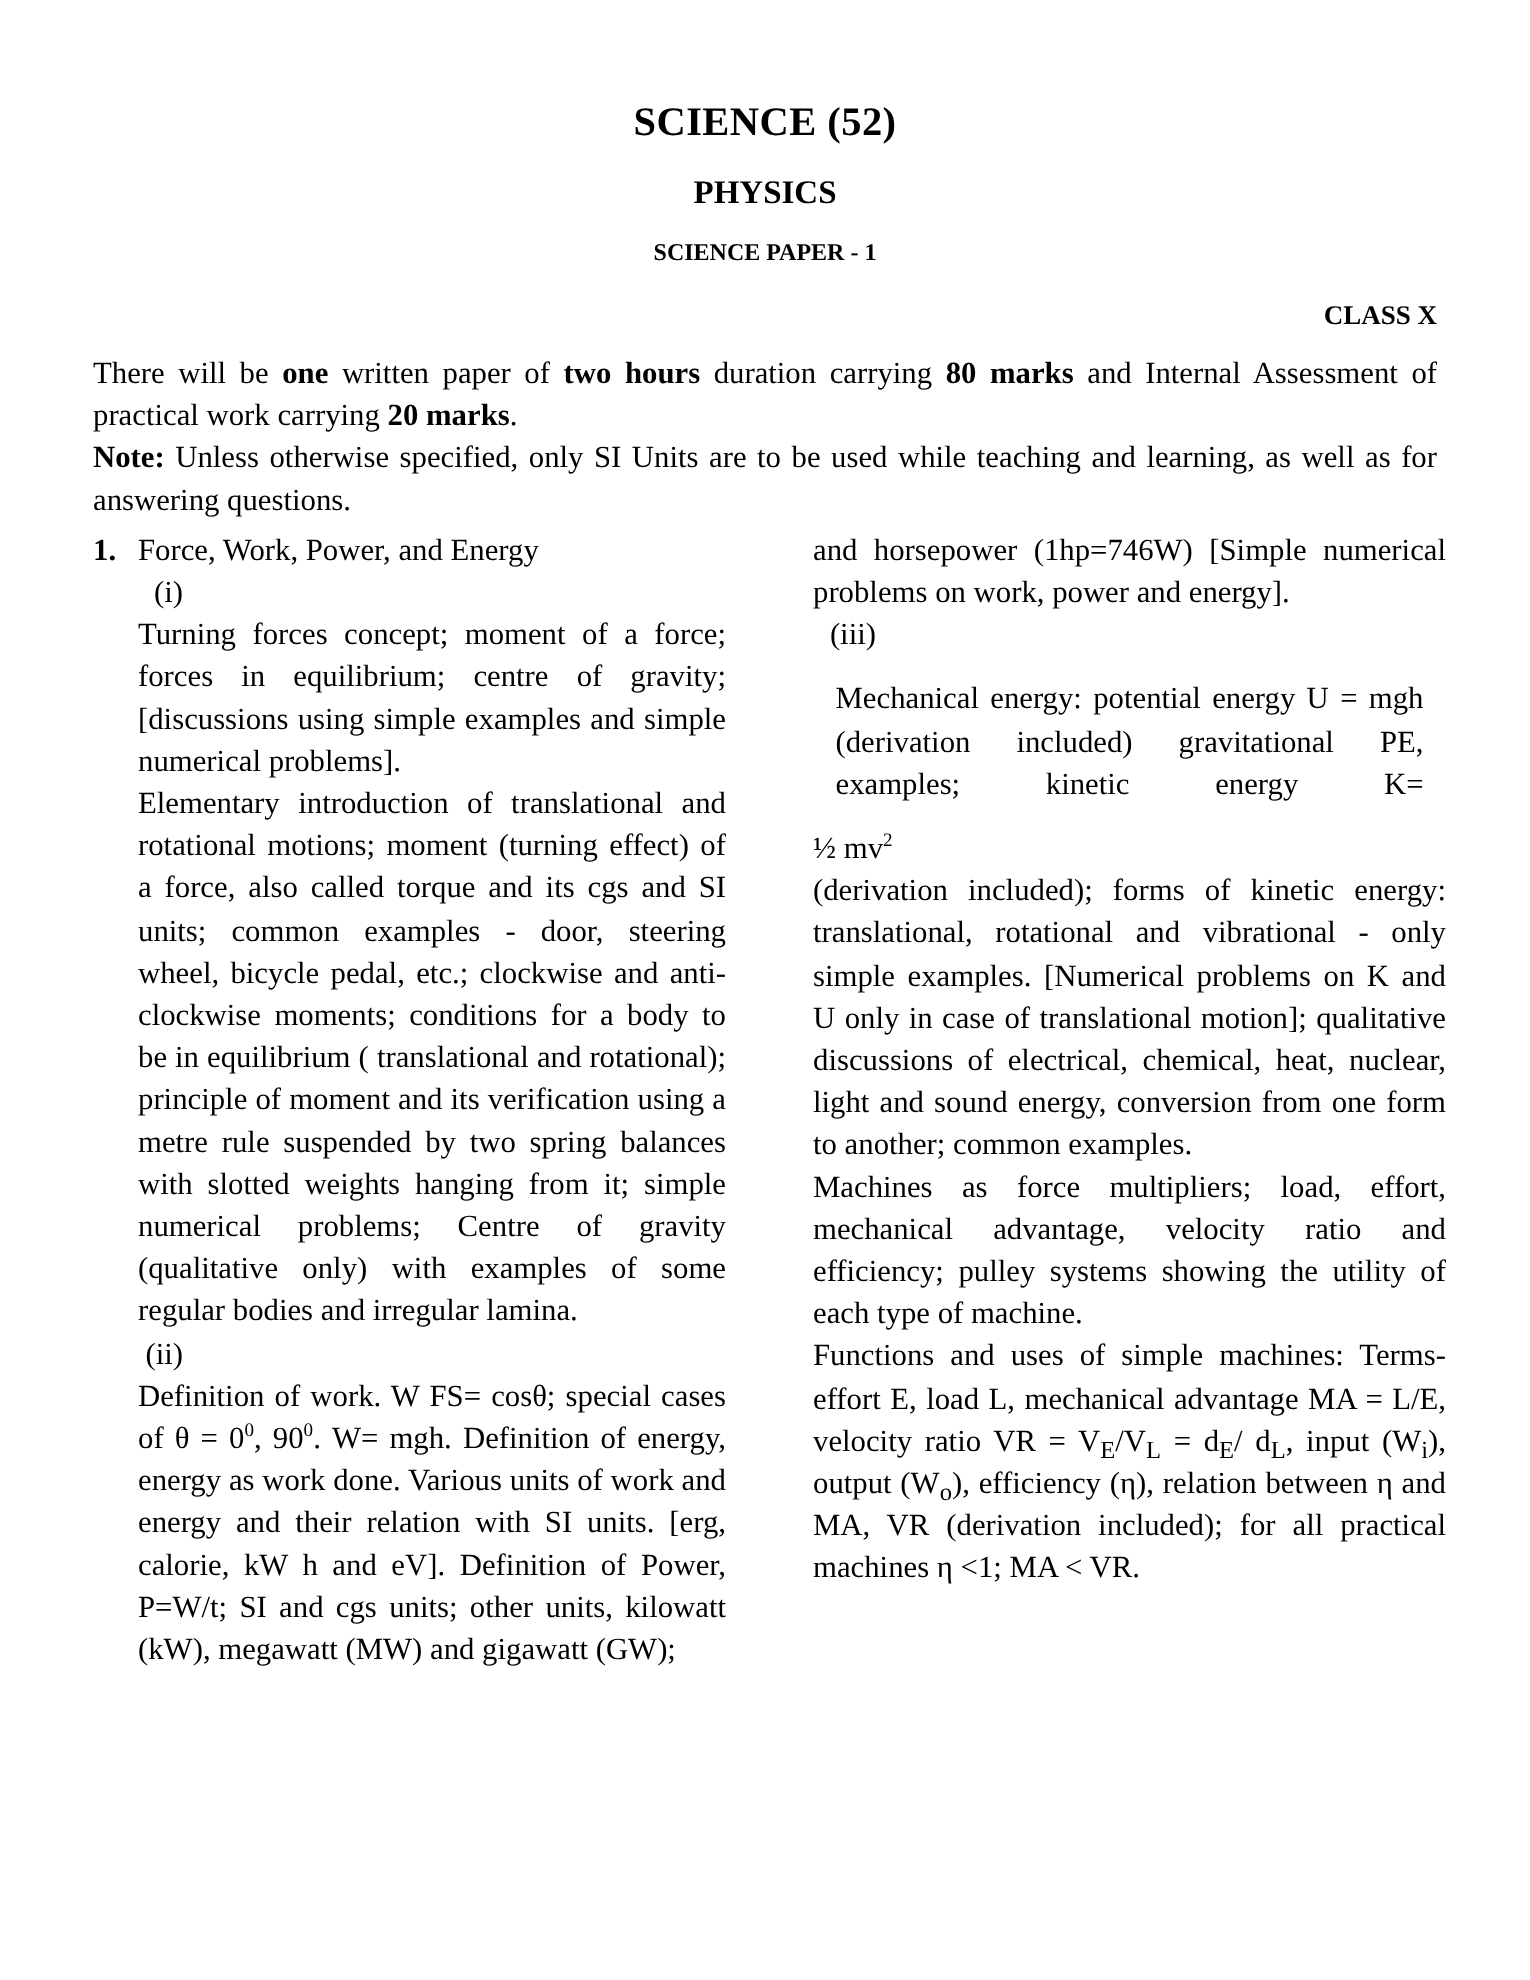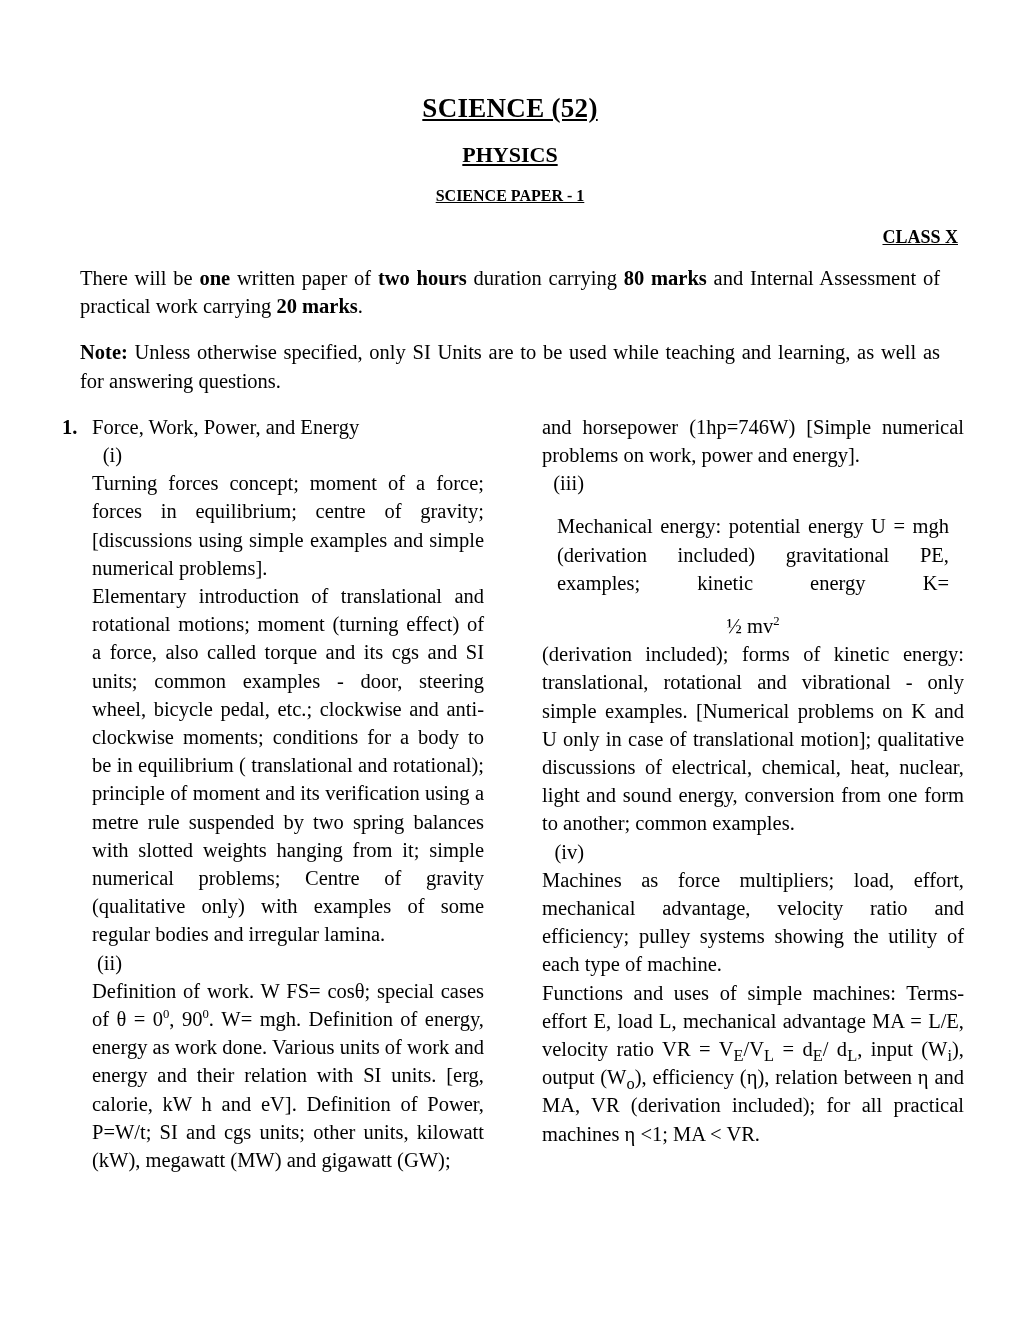--- a/index.html
+++ b/index.html
@@ -18,23 +18,22 @@
   .page {
     position: relative;
     width: 1020px;
     height: 1320px;
     box-sizing: border-box;
     padding: 0 62px;
   }
 
   
   .headings {
-    padding-top: 95px;
+    padding-top: 68px;
     text-align: center;
-    text-decoration: underline;
   }
   .h-main {
     font-size: 27px;
     font-weight: bold;
     letter-spacing: 0.3px;
     line-height: 1.0;
     margin-bottom: 22px;
   }
   .h-sub {
     font-size: 22px;
@@ -56,21 +55,21 @@
     text-align: right;
   }
 
   
   .intro {
     font-size: 20.5px;
     line-height: 28.2px;
     text-align: justify;
     margin: 0 0 1px 0;
   }
-  .intro p { margin: 18px; }
+  .intro p { margin: 0; }
   .intro b { font-weight: bold; }
 
   
   .columns {
     display: flex;
     margin-top: 5px;
     gap: 58px;
   }
   .col {
     width: 422px;
@@ -108,21 +107,21 @@
   .m-ii  { width: 30px; padding-right: 8px; }
   .m-iii { width: 42px; padding-right: 8px; }
   .m-iv  { width: 42px; padding-right: 0px; }
   .sub-body {
     flex: 1 1 auto;
     min-width: 0;
   }
 
   .jz  { text-align: justify; text-align-last: justify; margin: 15px; }
   .jl  { text-align: justify; text-align-last: left;    margin: 0; }
-  .pl  { text-align: center; margin: 0; }
+  .pl  { text-align: left; margin: 0; }
 
   sup { font-size: 0.62em; vertical-align: super; line-height: 0; }
   sub { font-size: 0.66em; vertical-align: sub;   line-height: 0; }
   .sc { font-size: 0.80em; }
 </style>
 </head>
 <body>
 
 <div class="page">
 
@@ -176,21 +175,20 @@
       <div class="sub">
         <div class="sub-marker m-iii">(iii)</div>
         <div class="sub-body">
           <p class="jz"><span>Mechanical energy: potential energy U = mgh (derivation included) gravitational PE, examples; kinetic energy K=</span></p>
           <p class="pl"><span>½ mv</span><sup>2</sup></p>
           <p class="jl">(derivation included); forms of kinetic energy: translational, rotational and vibrational - only simple examples. [Numerical problems on K and U only in case of translational motion]; qualitative discussions of electrical, chemical, heat, nuclear, light and sound energy, conversion from one form to another; common examples.</p>
         </div>
       </div>
 
       <div class="sub">
-        <div class="sub-marker m-iv">(iv)</div>
         <div class="sub-body">
           <p class="jl">Machines as force multipliers; load, effort, mechanical advantage, velocity ratio and efficiency; pulley systems showing the utility of each type of machine.</p>
           <p class="jl"><span>Functions and uses of simple machines: Terms- effort E, load L, mechanical advantage  MA = L/E, velocity ratio VR = V</span><sub class="sc">E</sub><span>/V</span><sub class="sc">L</sub><span> = d</span><sub class="sc">E</sub><span>/ d</span><sub class="sc">L</sub><span>, input (W</span><sub class="sc">i</sub><span>), output (W</span><sub class="sc">o</sub><span>), efficiency (</span><span>η</span><span>), relation between </span><span>η</span><span> and MA, VR (derivation included); for all practical machines </span><span>η</span><span> &lt;1; MA &lt; VR.</span></p>
         </div>
       </div>
 
     </div>
   </div>
 </div>
 

